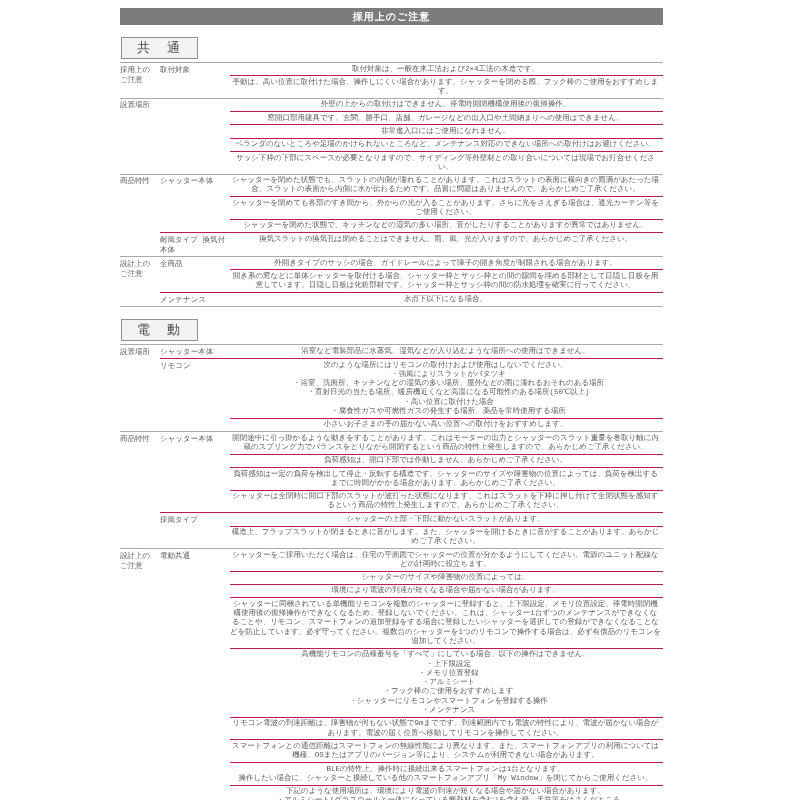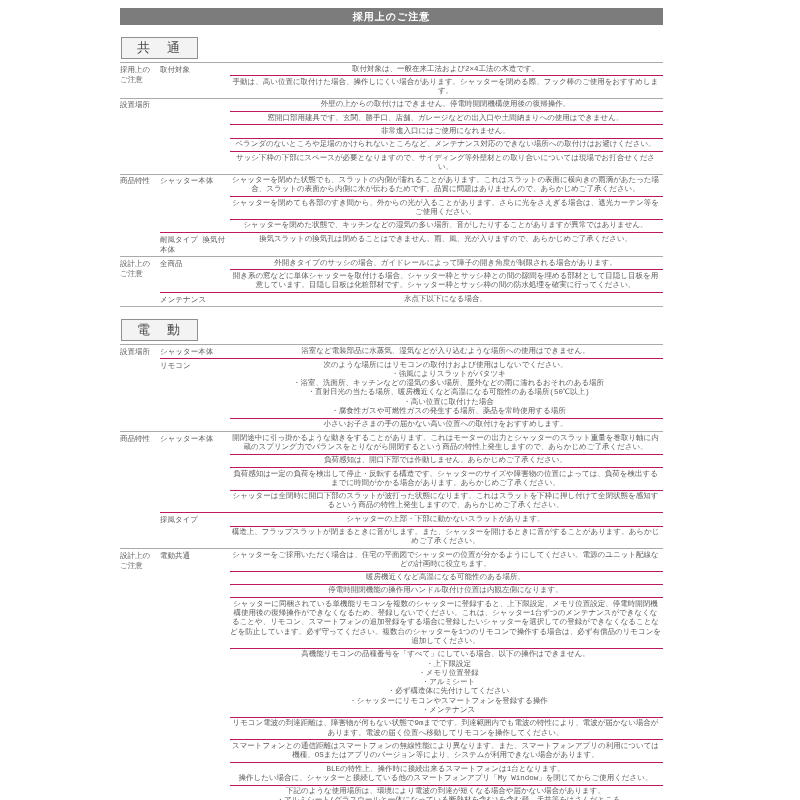--- a/index.html
+++ b/index.html
@@ -197,40 +197,40 @@
               </tr>
               <tr>
                 <th class="cat g" rowspan="11">設計上の ご注意</th>
                 <th class="sub g" rowspan="11">電動共通</th>
                 <td class="cell g">
                   <div class="line">シャッターをご採用いただく場合は、住宅の平面図でシャッターの位置が分かるようにしてください。電源のユニット配線などの計画時に役立ちます。</div>
                 </td>
               </tr>
               <tr>
                 <td class="cell">
-                  <div class="line">暖房機近くなど高温になる可能性のある場所。</div>
-                </td>
-              </tr>
-              <tr>
-                <td class="cell">
-                  <div class="line">停電時開閉機能の操作用ハンドル取付け位置は内観左側になります。</div>
+                  <div class="line">シャッターのサイズや障害物の位置によっては。</div>
+                </td>
+              </tr>
+              <tr>
+                <td class="cell">
+                  <div class="line">環境により電波の到達が短くなる場合や届かない場合があります。</div>
                 </td>
               </tr>
               <tr>
                 <td class="cell">
                   <div class="line">シャッターに同梱されている単機能リモコンを複数のシャッターに登録すると、上下限設定、メモリ位置設定、停電時開閉機構使用後の復帰操作ができなくなるため、登録しないでください。これは、シャッター1台ずつのメンテナンスができなくなることや、リモコン、スマートフォンの追加登録をする場合に登録したいシャッターを選択しての登録ができなくなることなどを防止しています。必ず守ってください。複数台のシャッターを1つのリモコンで操作する場合は、必ず有償品のリモコンを追加してください。</div>
                 </td>
               </tr>
               <tr>
                 <td class="cell">
                   <div class="line">高機能リモコンの品種番号を「すべて」にしている場合、以下の操作はできません。</div>
                   <div class="line bullet">・上下限設定</div>
                   <div class="line bullet">・メモリ位置登録</div>
                   <div class="line bullet">・アルミシート</div>
-                  <div class="line bullet">・必ず構造体に先付けしてください</div>
+                  <div class="line bullet">・フック棒のご使用をおすすめします</div>
                   <div class="line bullet">・シャッターにリモコンやスマートフォンを登録する操作</div>
                   <div class="line bullet">・メンテナンス</div>
                 </td>
               </tr>
               <tr>
                 <td class="cell">
                   <div class="line">リモコン電波の到達距離は、障害物が何もない状態で9mまでです。到達範囲内でも電波の特性により、電波が届かない場合があります。電波の届く位置へ移動してリモコンを操作してください。</div>
                 </td>
               </tr>
               <tr>

